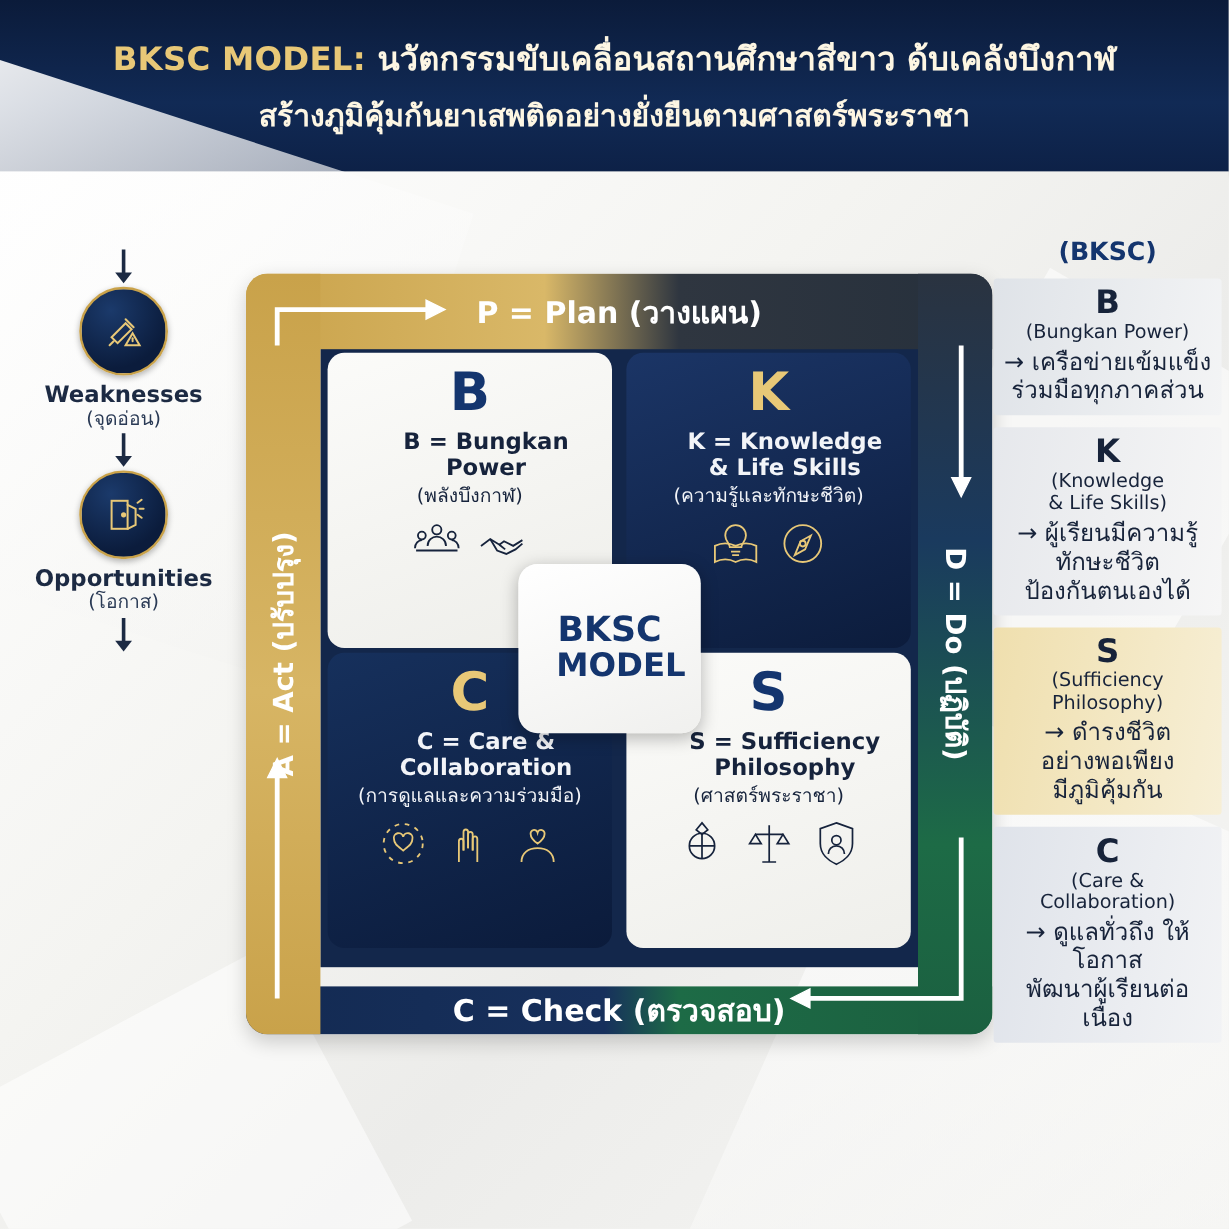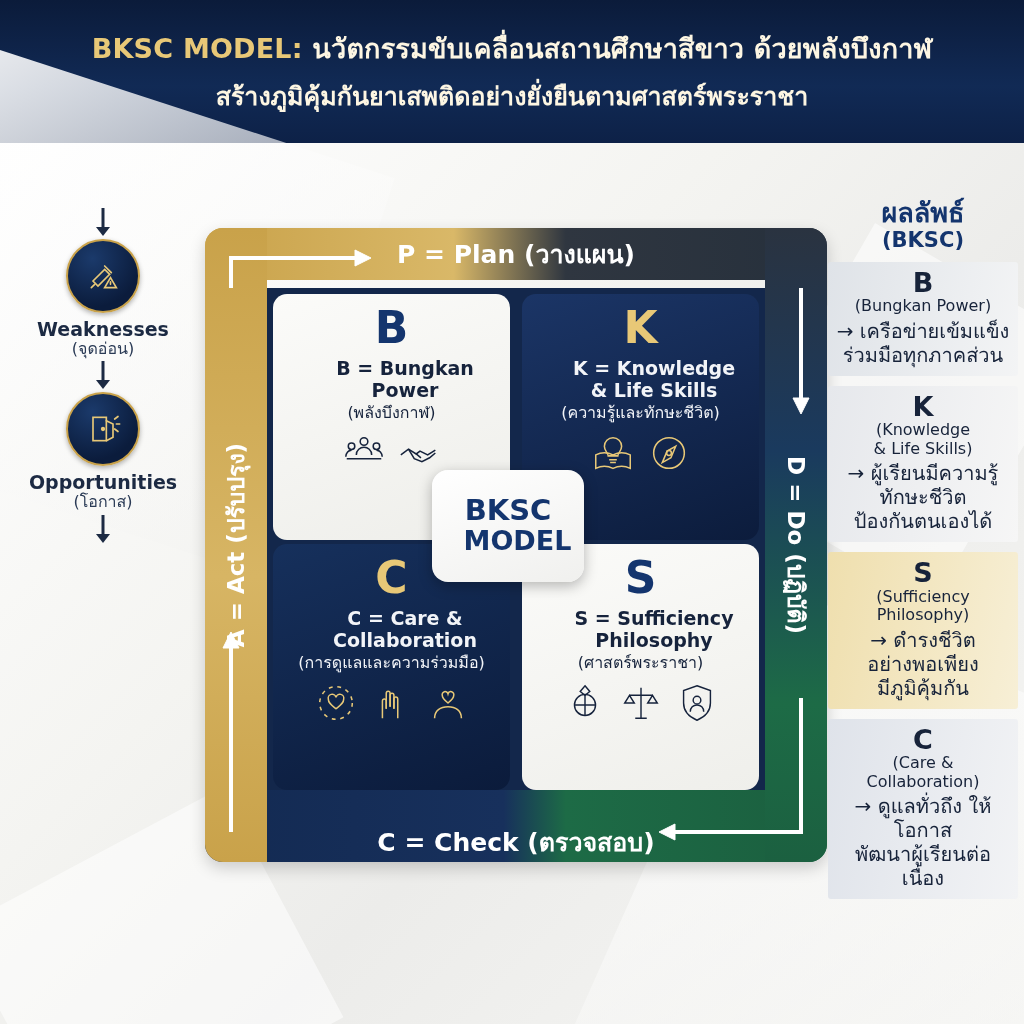--- a/index.html
+++ b/index.html
@@ -58,26 +58,26 @@
   .arrow-down svg{width:20px;height:32px;}
 
   
   .pdca{
     position:absolute;left:205px;top:228px;width:622px;height:634px;
     border-radius:18px;overflow:hidden;
     box-shadow:0 6px 16px rgba(0,0,0,.18);
   }
   .band{position:absolute;font-weight:bold;color:#fff;display:flex;align-items:center;justify-content:center;}
   .band-top{
-    left:0;top:0;width:622px;height:52px;
+    left:0;top:0;width:622px;height:63px;
     background:linear-gradient(90deg,#c9a24a 0%,#d9b868 40%,#2f3640 58%,#26303c 100%);
     font-size:25px;
   }
   .band-bottom{
-    left:0;bottom:0;width:622px;height:72px;
+    left:0;bottom:0;width:622px;height:40px;
     background:linear-gradient(90deg,#132a52 0%,#17305c 48%,#1d6b46 58%,#1b5f3f 100%);
     font-size:25px;
     align-items:flex-end;
   }
   .band-left{
     left:0;top:0;width:62px;height:634px;
     background:linear-gradient(180deg,#c9a24a 0%,#d7b564 55%,#c9a24a 100%);
     font-size:23px;
   }
   .band-left span{transform:rotate(-90deg);white-space:nowrap;}
@@ -103,21 +103,21 @@
   .q-sub{font-size:16px;text-align:center;line-height:1.15;margin-top:2px;}
   .dark .q-letter{color:#e8c877;}
   .dark .q-title,.dark .q-sub{color:#f2f4f8;}
   .light .q-letter{color:#14356e;}
   .light .q-title,.light .q-sub{color:#16233c;}
   .q-icons{display:flex;align-items:center;justify-content:center;gap:10px;margin-top:8px;}
   .q-icons svg{width:46px;height:46px;}
 
   
   .badge{
-    position:absolute;left:432px;top:470px;width:152px;height:112px;
+    position:absolute;left:432px;top:470px;width:152px;height:141px;
     background:linear-gradient(160deg,#ffffff,#f0f0ee);
     border-radius:16px;box-shadow:0 4px 14px rgba(0,0,0,.28);
     display:flex;flex-direction:column;align-items:center;justify-content:center;
     z-index:5;
   }
   .badge-l1{font-size:29px;font-weight:bold;color:#14356e;line-height:1;}
   .badge-l2{font-size:27px;font-weight:bold;color:#14356e;line-height:1.15;margin-left:19px;}
 
   
   .cyc{position:absolute;stroke:#ffffff;fill:none;}
@@ -139,21 +139,21 @@
   .rc-s{background:linear-gradient(100deg,#efdfae,#f7efd6);}
   .rc-c{background:linear-gradient(100deg,#dfe3ea,#f2f3f5);}
 </style>
 </head>
 <body>
 
 <div class="page">
 
   <div class="header">
     <div class="h-line1">
-      <span class="gold">BKSC MODEL:</span><span> นวัตกรรมขับเคลื่อนสถานศึกษาสีขาว ด้วยพลังบึงกาฬ</span>
+      <span class="gold">BKSC MODEL:</span><span> นวัตกรรมขับเคลื่อนสถานศึกษาสีขาว ด้บเคลังบึงกาฬ</span>
     </div>
     <div class="h-line2">สร้างภูมิคุ้มกันยาเสพติดอย่างยั่งยืนตามศาสตร์พระราชา</div>
   </div>
 
   <div class="bg">
     <div class="diag d1"></div>
     <div class="diag d2"></div>
   </div>
 
   <div class="swot">
@@ -322,21 +322,20 @@
     </div>
   </div>
 
   <div class="badge">
     <div class="badge-l1">BKSC</div>
     <div class="badge-l2">MODEL</div>
   </div>
 
   <div class="results">
     <div class="res-head">
-      <div class="t1">ผลลัพธ์</div>
       <div class="t2">(BKSC)</div>
     </div>
 
     <div class="res-card rc-b">
       <div class="letter">B</div>
       <div class="name">(Bungkan Power)</div>
       <div class="desc">→ เครือข่ายเข้มแข็ง</div>
       <div class="desc" style="margin-top:0">ร่วมมือทุกภาคส่วน</div>
     </div>
 

